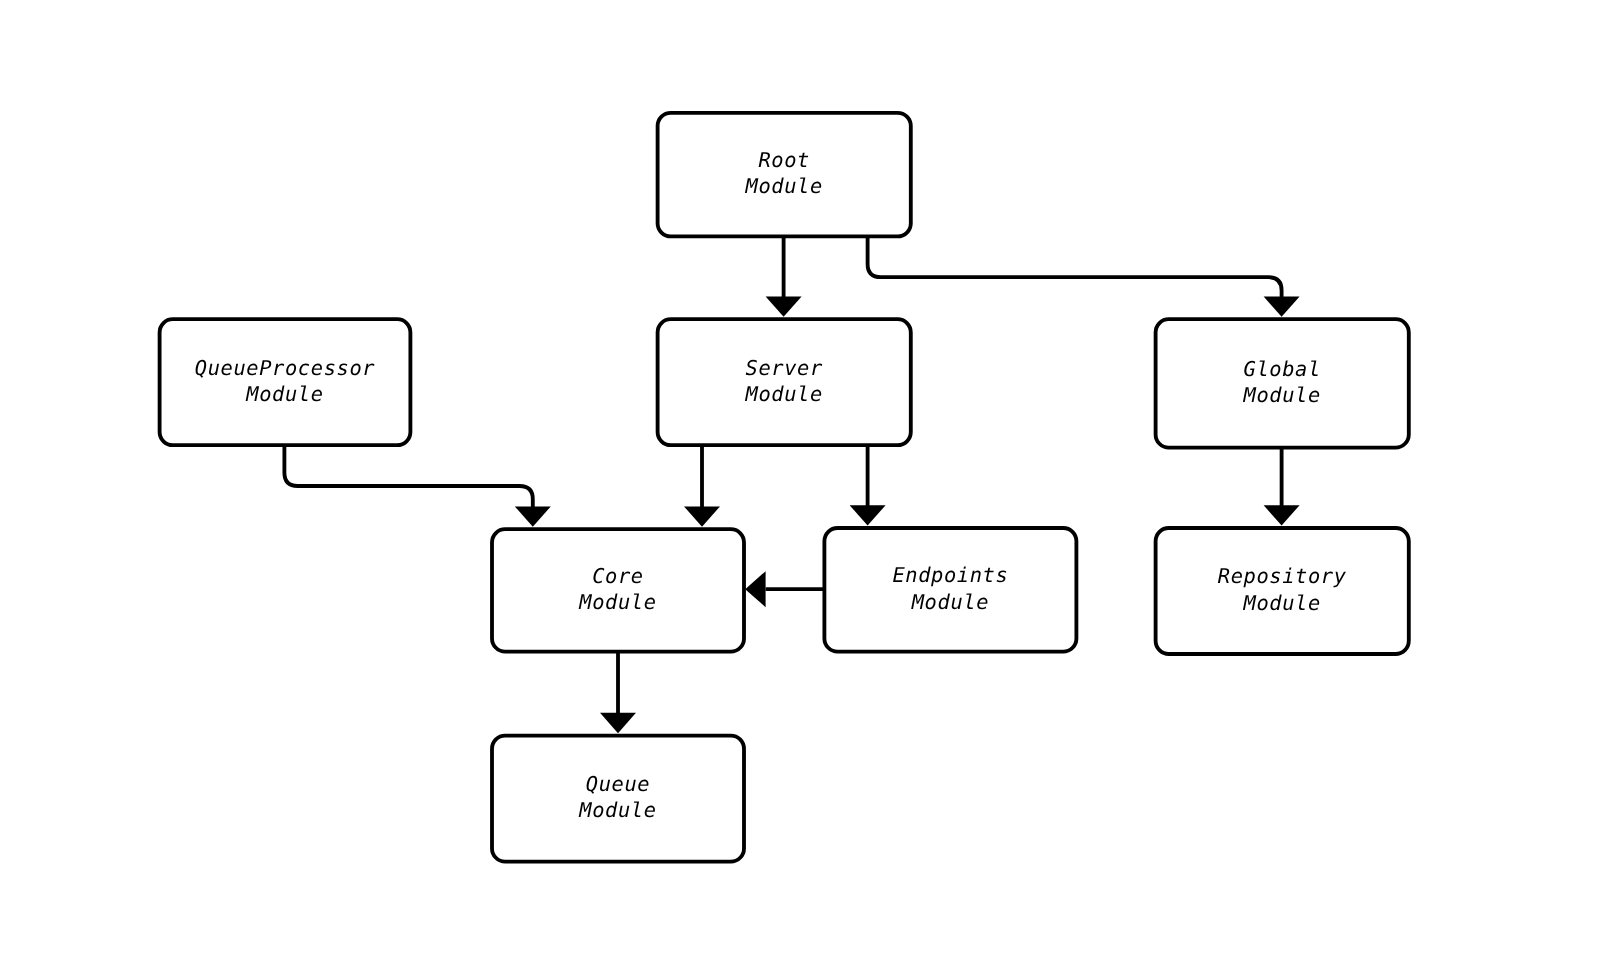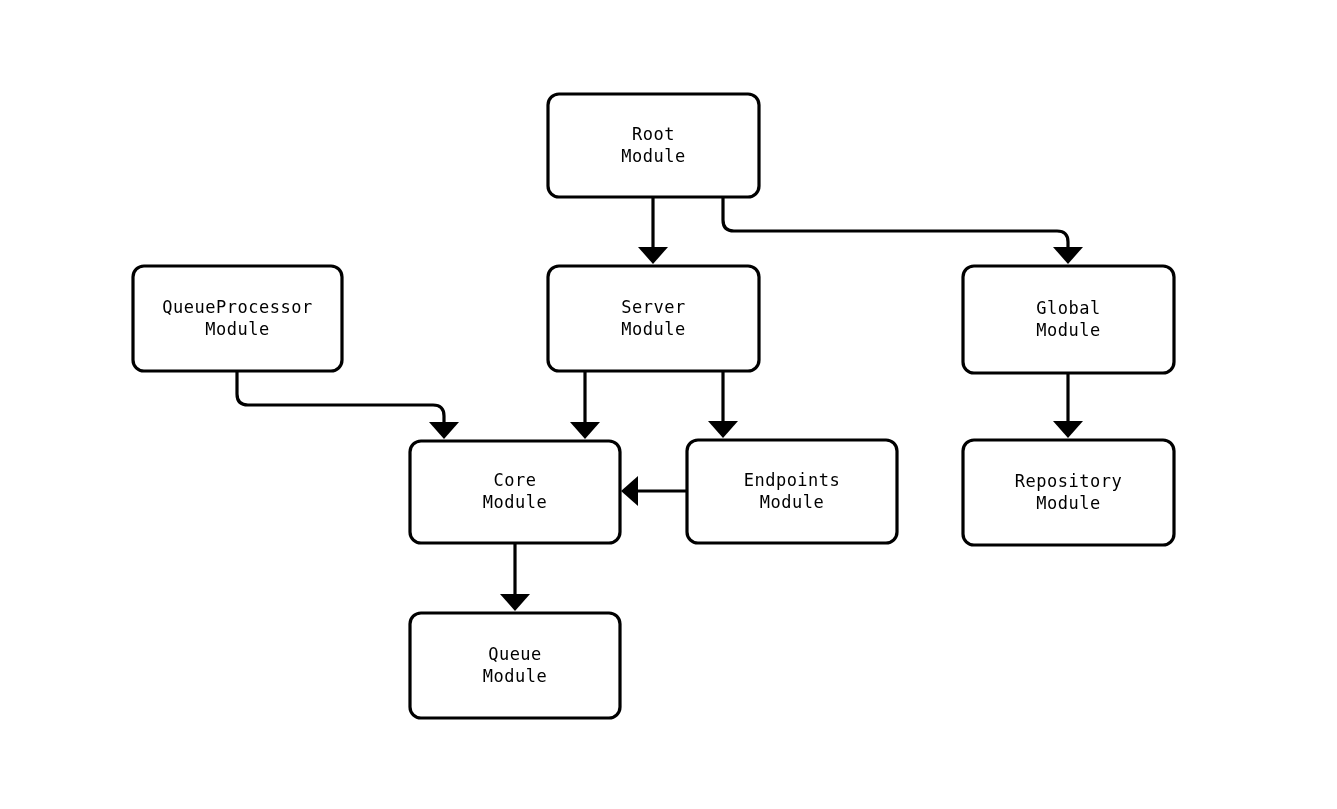--- a/index.html
+++ b/index.html
@@ -11,20 +11,21 @@
     width: 1337px;
     height: 809px;
     overflow: hidden;
     font-family: "DejaVu Sans Mono", monospace;
   }
   #diagram-root {
     position: relative;
     width: 1337px;
     height: 809px;
     background: #ffffff;
+    font-style: italic;
   }
   svg#diagram-canvas {
     display: block;
     width: 1337px;
     height: 809px;
   }
   .node-box {
     fill: #ffffff;
     stroke: #000000;
     stroke-width: 3.2;

